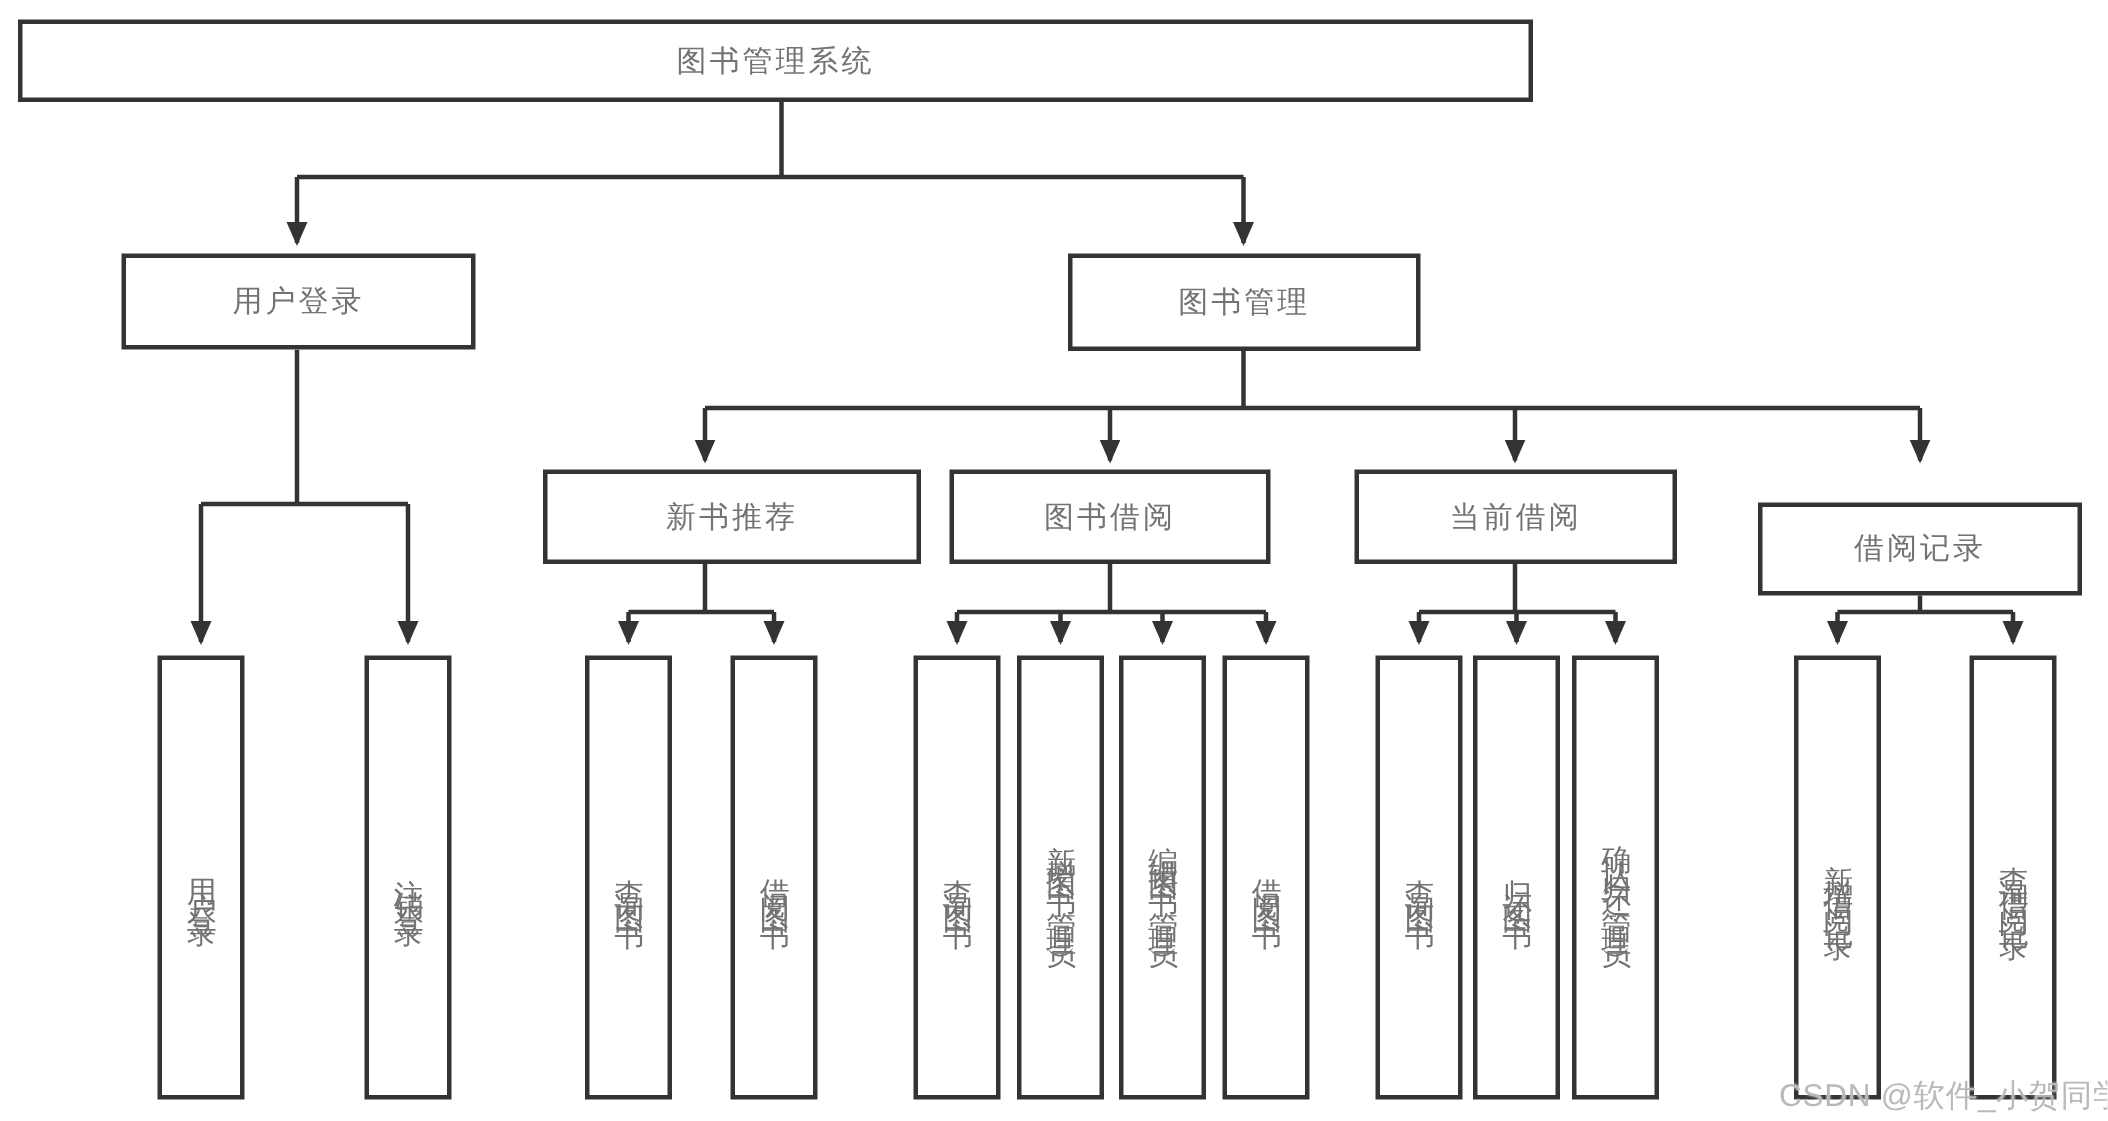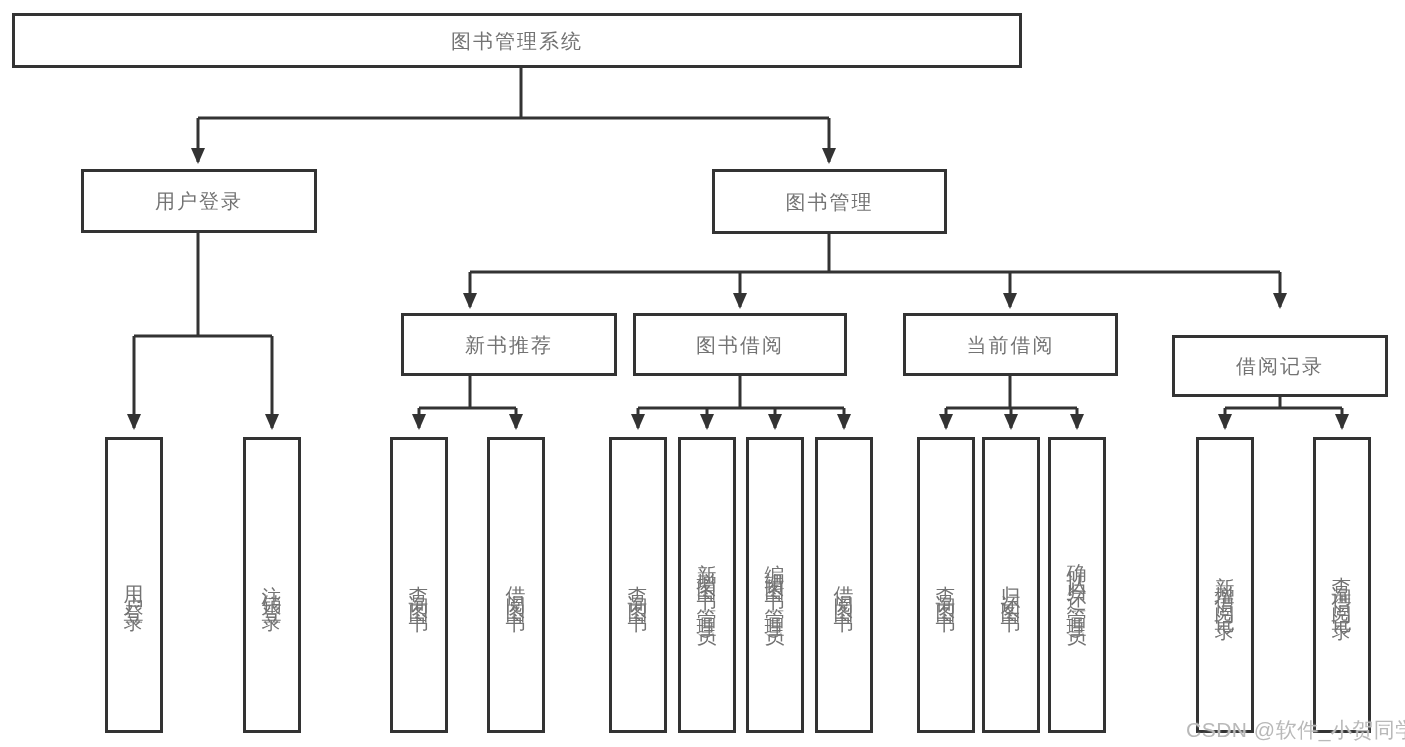--- a/index.html
+++ b/index.html
@@ -106,21 +106,21 @@
       <path d="M1225,408 V428" marker-end="url(#arr)"></path>
       <path d="M1342,408 V428" marker-end="url(#arr)"></path>
     </g>
   </svg>
 
   <div class="node" style="left:12px; top:13px; width:1010px; height:55px;">图书管理系统</div>
 
   <div class="node" style="left:81px; top:169px; width:236px; height:64px;">用户登录</div>
   <div class="node" style="left:712px; top:169px; width:235px; height:65px;">图书管理</div>
 
-  <div class="node" style="left:362px; top:313px; width:216px; height:63px;margin-left:39px;">新书推荐</div>
+  <div class="node" style="left:362px; top:313px; width:252px; height:63px;">新书推荐</div>
   <div class="node" style="left:633px; top:313px; width:214px; height:63px;">图书借阅</div>
   <div class="node" style="left:903px; top:313px; width:215px; height:63px;">当前借阅</div>
   <div class="node" style="left:1172px; top:313px; width:216px; height:62px;margin-top:22px;">借阅记录</div>
 
   <div class="node vnode" style="left:105px; top:437px; width:58px; height:296px;">用户登录</div>
   <div class="node vnode" style="left:243px; top:437px; width:58px; height:296px;">注销登录</div>
 
   <div class="node vnode" style="left:390px; top:437px; width:58px; height:296px;">查询图书</div>
   <div class="node vnode" style="left:487px; top:437px; width:58px; height:296px;">借阅图书</div>
 

